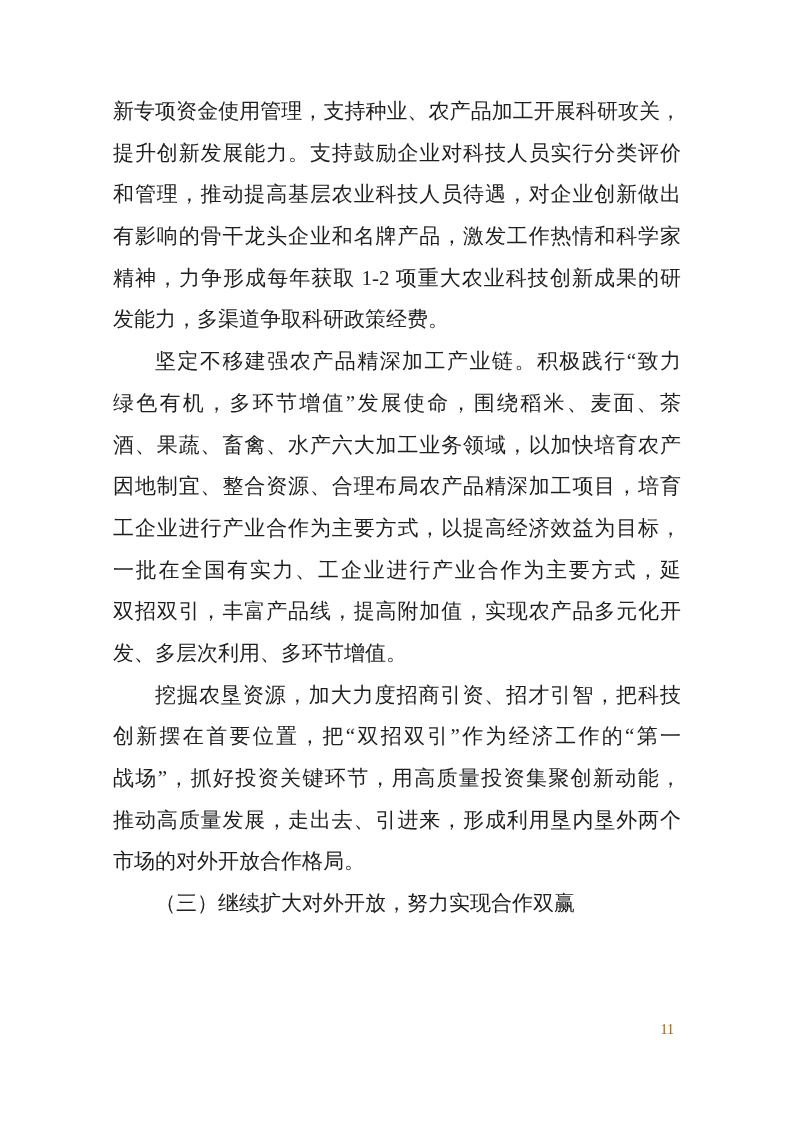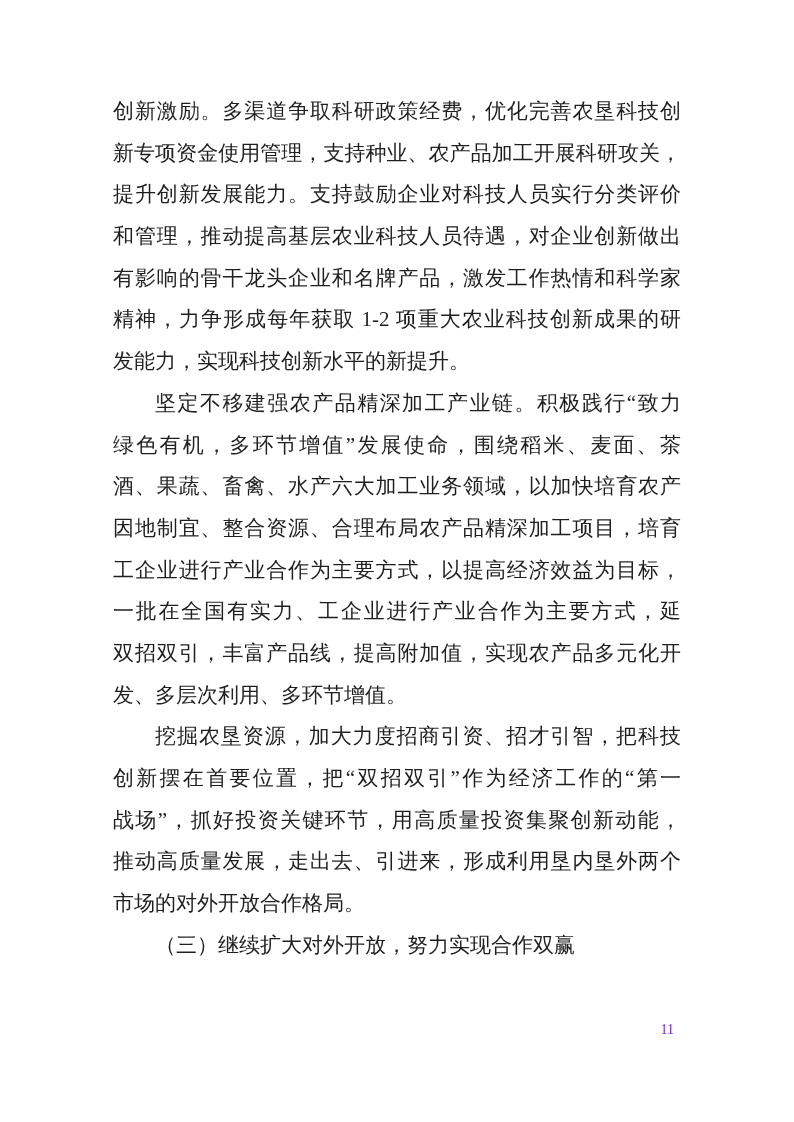--- a/index.html
+++ b/index.html
@@ -39,39 +39,38 @@
   }
   .line.end {
     text-align: left;
     text-align-last: left;
   }
   .page-number {
     position: absolute;
     top: 1022px;
     right: 120px;
     font-size: 14px;
-    color: #6d28d9;
+    color: #a16207;
     font-family: "Liberation Serif", "DejaVu Serif", serif;
     margin-left: 28px;
   }
 </style>
 </head>
 <body>
 
 <div class="page">
   <div class="content">
 
     <div class="para">
-      <div class="line">创新激励。多渠道争取科研政策经费，优化完善农垦科技创</div>
       <div class="line">新专项资金使用管理，支持种业、农产品加工开展科研攻关，</div>
       <div class="line">提升创新发展能力。支持鼓励企业对科技人员实行分类评价</div>
       <div class="line">和管理，推动提高基层农业科技人员待遇，对企业创新做出</div>
       <div class="line">有影响的骨干龙头企业和名牌产品，激发工作热情和科学家</div>
       <div class="line">精神，力争形成每年获取 1-2 项重大农业科技创新成果的研</div>
-      <div class="line end">发能力，实现科技创新水平的新提升。</div>
+      <div class="line end">发能力，多渠道争取科研政策经费。</div>
     </div>
 
     <div class="para">
       <div class="line indent">坚定不移建强农产品精深加工产业链。积极践行“致力</div>
       <div class="line">绿色有机，多环节增值”发展使命，围绕稻米、麦面、茶</div>
       <div class="line">酒、果蔬、畜禽、水产六大加工业务领域，以加快培育农产</div>
       <div class="line">因地制宜、整合资源、合理布局农产品精深加工项目，培育</div>
       <div class="line">工企业进行产业合作为主要方式，以提高经济效益为目标，</div>
       <div class="line">一批在全国有实力、工企业进行产业合作为主要方式，延</div>
       <div class="line">双招双引，丰富产品线，提高附加值，实现农产品多元化开</div>

